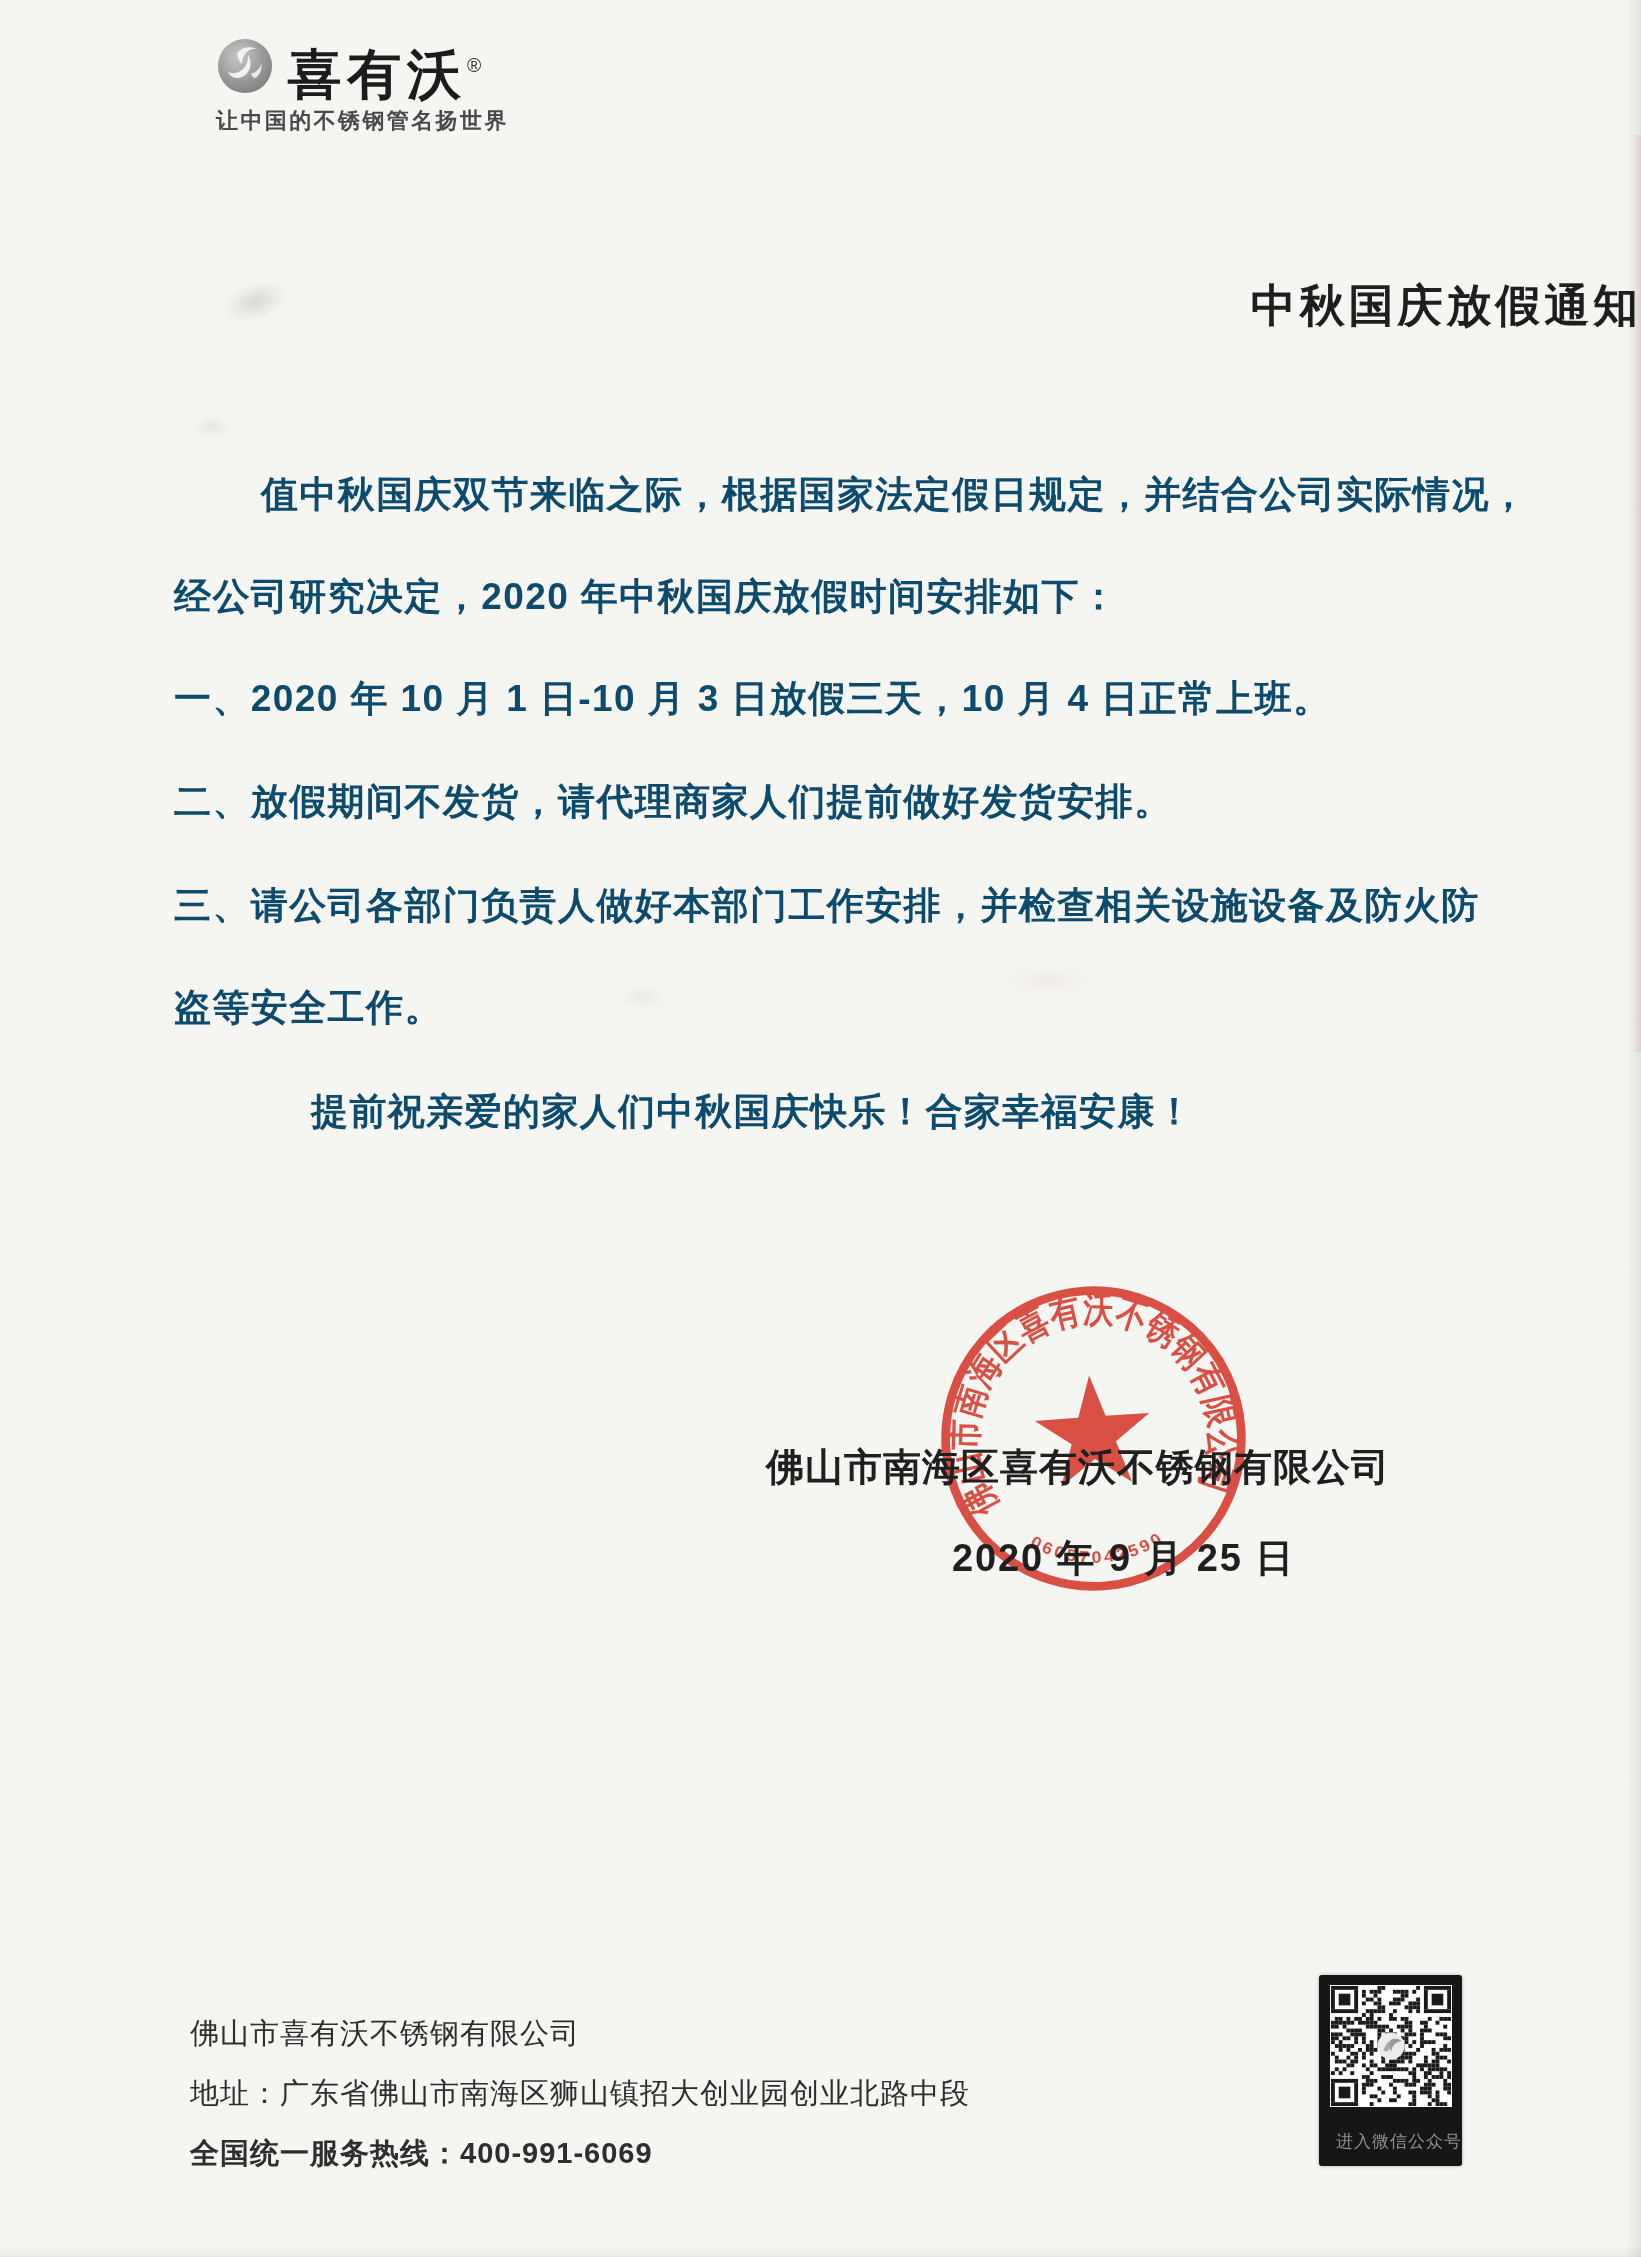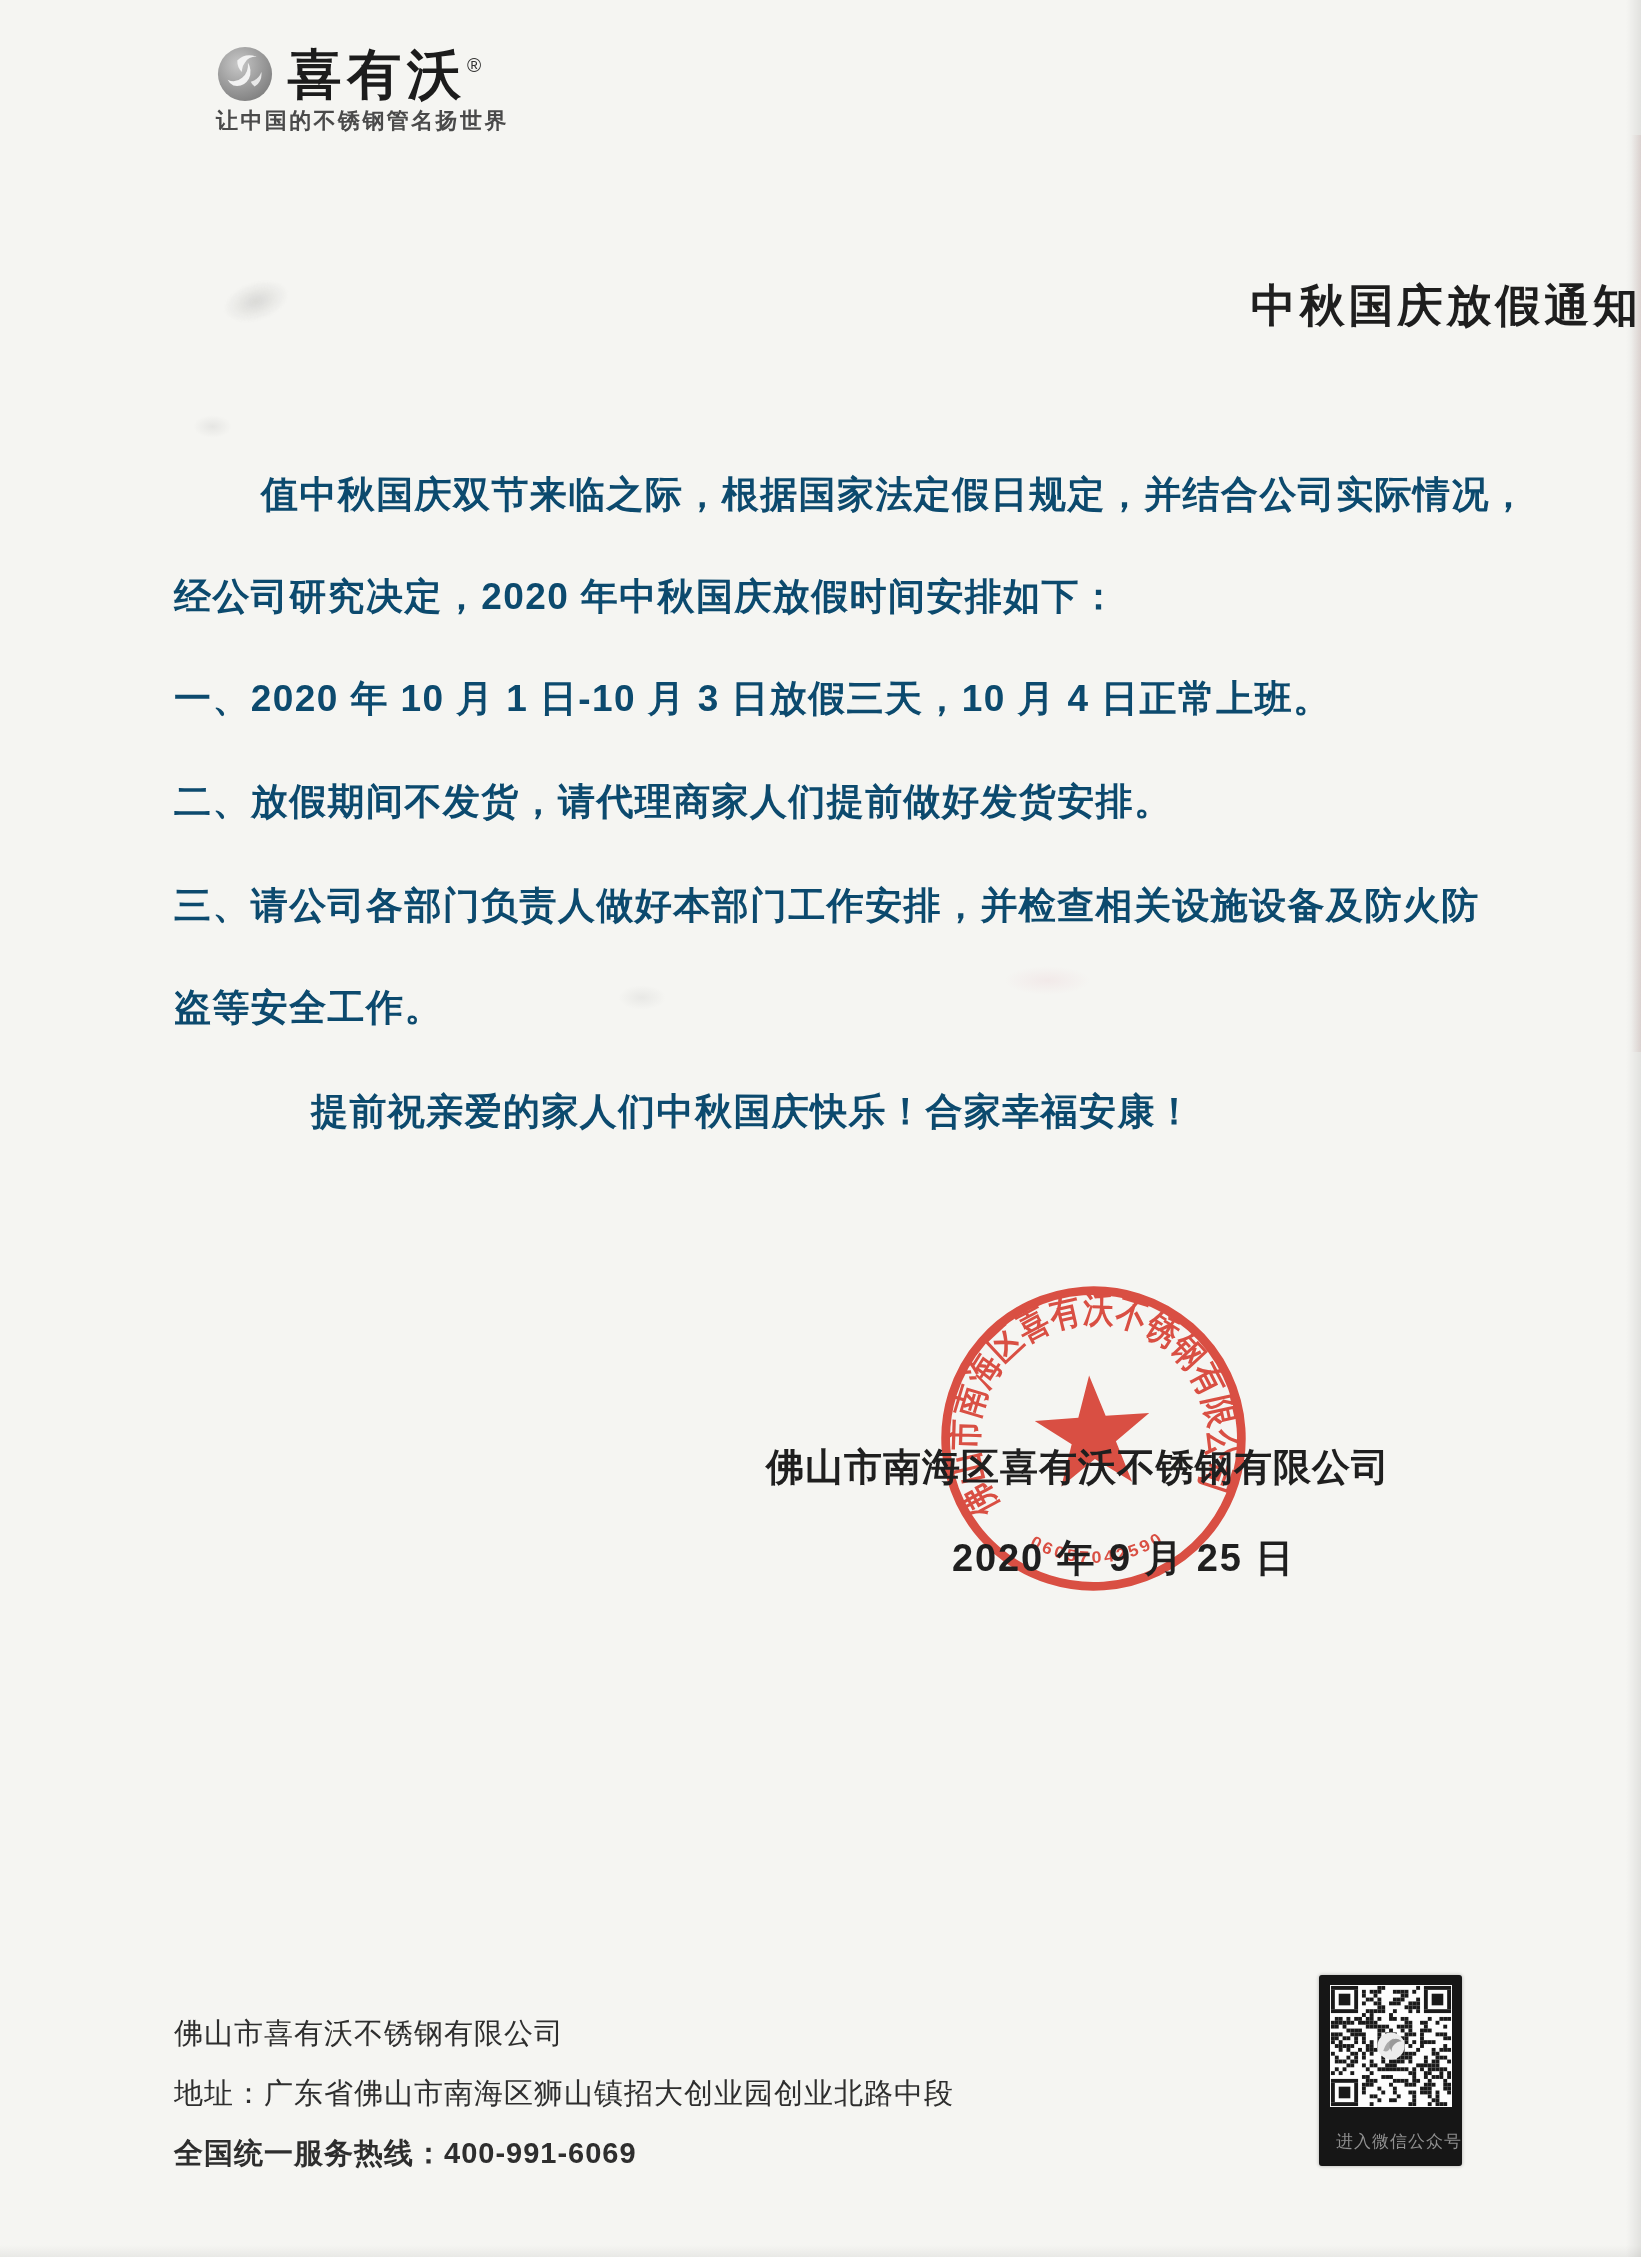--- a/index.html
+++ b/index.html
@@ -19,21 +19,21 @@
   .smudge-b{position:absolute;left:193px;top:415px;width:39px;height:23px;
     background:radial-gradient(ellipse at center,rgba(120,120,120,0.12),rgba(0,0,0,0) 70%);}
   .smudge-c{position:absolute;left:1004px;top:966px;width:87px;height:29px;
     background:radial-gradient(ellipse at center,rgba(210,130,150,0.10),rgba(0,0,0,0) 70%);}
   .smudge-d{position:absolute;left:618px;top:985px;width:48px;height:25px;
     background:radial-gradient(ellipse at center,rgba(120,120,120,0.10),rgba(0,0,0,0) 70%);}
   .fold-mark{position:absolute;right:0;top:135px;width:9.7px;height:917px;
     background:linear-gradient(to right,rgba(0,0,0,0),rgba(150,60,60,0.10));}
 
   
-  .logo-row{position:absolute;left:216px;top:37px;display:flex;align-items:flex-end;}
+  .logo-row{position:absolute;left:216px;top:37px;display:flex;align-items:flex-start;}
   .logo-icon{width:58px;height:58px;flex:0 0 auto;}
   .brand{font-size:54px;font-weight:800;letter-spacing:5.8px;color:#1c1c1c;
     line-height:58px;margin-left:13.5px;}
   .regmark{font-size:19.3px;font-weight:400;vertical-align:21px;letter-spacing:0;color:#333;}
   .tagline{position:absolute;left:216px;top:106px;font-size:22px;font-weight:600;
     color:#4a4a4a;letter-spacing:2.4px;}
 
   
   .title{position:absolute;left:39px;top:276px;width:1603px;text-align:right;
     font-size:45px;font-weight:800;letter-spacing:3.9px;color:#1e1e1e;}
@@ -44,21 +44,21 @@
 
   
   .sig-company{position:absolute;left:766px;top:1442px;font-size:38px;font-weight:800;
     letter-spacing:1px;color:#1f1f1f;z-index:3;}
   .sig-date{position:absolute;left:952px;top:1533px;font-size:38px;font-weight:800;
     letter-spacing:1.9px;color:#1f1f1f;z-index:3;}
   .stamp{position:absolute;left:933px;top:1278px;width:321px;height:321px;z-index:2;
     opacity:0.88;transform:rotate(-4deg);}
 
   
-  .footer-line{position:absolute;left:174px;font-size:29px;font-weight:400;
+  .footer-line{position:absolute;left:190px;font-size:29px;font-weight:400;
     color:#2e2e2e;letter-spacing:1px;white-space:nowrap;text-align:center;}
   .f1{top:2014px;} .f2{top:2074px;} .f3{top:2134px;font-weight:bold;}
 
   
   .qr-block{position:absolute;left:1319px;top:1975px;width:143px;height:191px;
     background:#161616;border-radius:2.9px;box-shadow:0 0 3.9px rgba(0,0,0,0.3);}
   .qr-canvas{position:absolute;left:10.6px;top:9.7px;}
   .qr-caption{position:absolute;left:0;bottom:13.5px;width:100%;text-align:right;
     font-size:17px;color:#8f8f8f;letter-spacing:1px;font-family:Liberation Mono, monospace;}
 </style>

